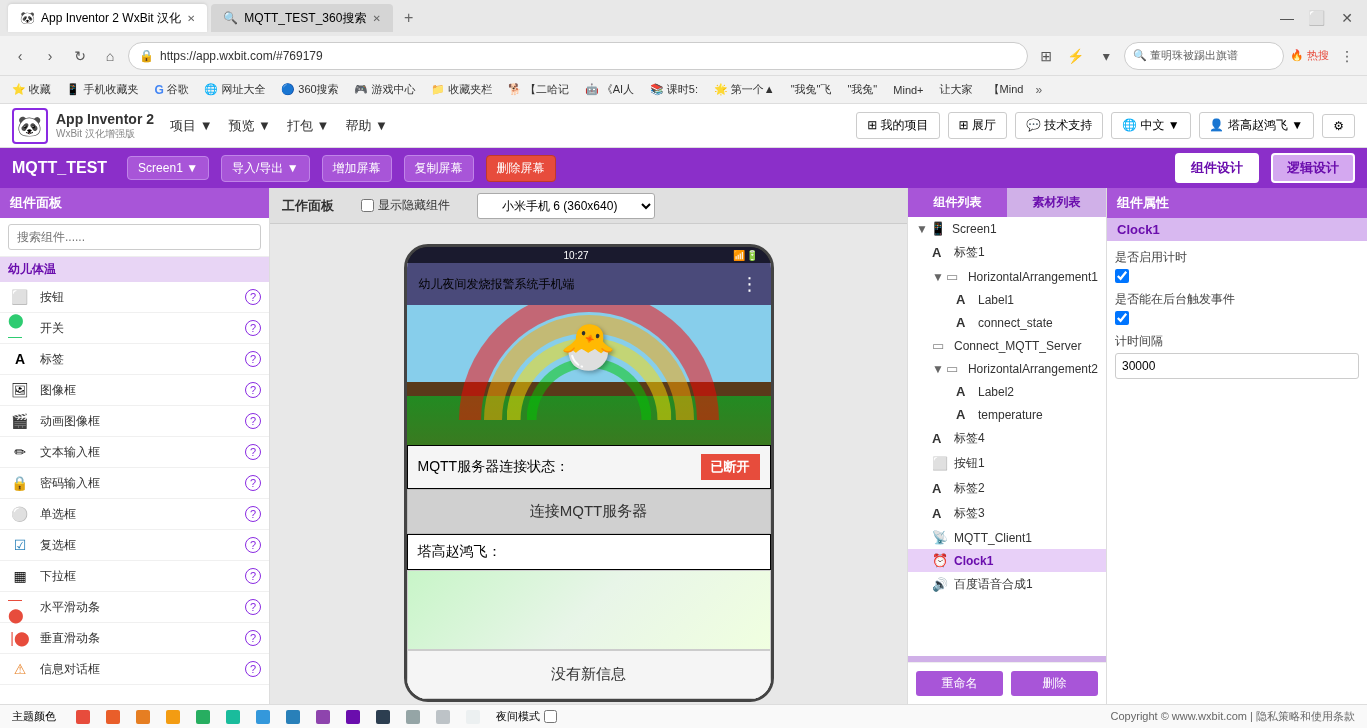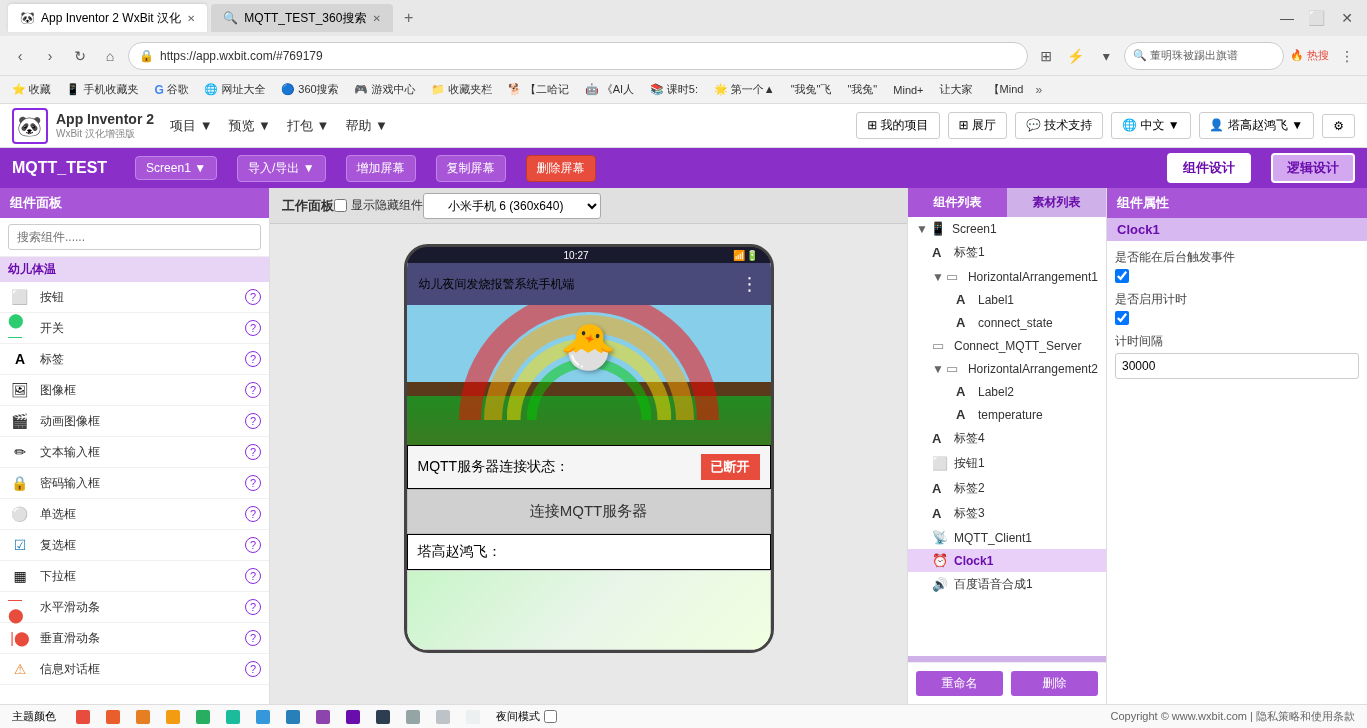--- a/index.html
+++ b/index.html
@@ -24,21 +24,21 @@
     .app-logo { display: flex; align-items: center; gap: 8px; }
     .app-logo-icon { width: 36px; height: 36px; background: #fff; border: 2px solid #8a2be2; border-radius: 4px; display: flex; align-items: center; justify-content: center; font-size: 20px; }
     .app-logo-title { font-size: 14px; font-weight: bold; color: #333; }
     .app-logo-subtitle { font-size: 10px; color: #888; }
     .app-menu { display: flex; align-items: center; gap: 16px; flex: 1; }
     .menu-item { font-size: 13px; color: #333; cursor: pointer; display: flex; align-items: center; gap: 2px; }
     .app-top-right { display: flex; align-items: center; gap: 8px; margin-left: auto; }
     .top-btn { display: flex; align-items: center; gap: 4px; padding: 4px 10px; border: 1px solid #ccc; border-radius: 3px; font-size: 12px; cursor: pointer; background: #fff; }
 
     
-    .project-toolbar { background: #8b2fc9; display: flex; align-items: center; height: 40px; padding: 0 12px; gap: 20px; }
+    .project-toolbar { background: #8b2fc9; display: flex; align-items: center; height: 40px; padding: 0 12px; gap: 12px; }
     .project-title { color: #fff; font-size: 16px; font-weight: bold; margin-right: 8px; }
     .toolbar-btn { background: #a855d8; color: #fff; border: 1px solid #c084e8; border-radius: 4px; padding: 4px 10px; font-size: 12px; cursor: pointer; display: flex; align-items: center; gap: 4px; }
     .toolbar-btn-red { background: #e74c3c; border-color: #c0392b; }
     .toolbar-spacer { flex: 1; }
     .toolbar-right-btn { background: #d4a8f0; color: #6a0dad; border: 2px solid #fff; border-radius: 4px; padding: 4px 14px; font-size: 13px; font-weight: bold; cursor: pointer; }
     .toolbar-right-btn.active { background: #fff; color: #6a0dad; }
 
     
     .main-content { display: flex; flex: 1; overflow: hidden; }
 
@@ -49,21 +49,21 @@
     .search-input { width: 100%; height: 26px; border: 1px solid #ccc; border-radius: 3px; padding: 0 8px; font-size: 12px; }
     .section-label { background: #e8d5f5; color: #6a0dad; padding: 4px 8px; font-size: 12px; font-weight: bold; }
     .component-list { overflow-y: auto; flex: 1; }
     .component-item { display: flex; align-items: center; padding: 5px 8px; border-bottom: 1px solid #f0f0f0; cursor: pointer; }
     .comp-icon { width: 24px; height: 20px; display: flex; align-items: center; justify-content: center; margin-right: 8px; font-size: 14px; }
     .comp-name { flex: 1; font-size: 12px; color: #333; }
     .comp-help { color: #8a2be2; font-size: 11px; width: 16px; height: 16px; border: 1px solid #8a2be2; border-radius: 50%; display: flex; align-items: center; justify-content: center; cursor: pointer; }
 
     
     .center-panel { flex: 1; background: #e8e8e8; display: flex; flex-direction: column; }
-    .work-header { display: flex; align-items: center; height: 36px; padding: 0 12px; background: #e0e0e0; border-bottom: 1px solid #ccc; gap: 0; }
+    .work-header { display: flex; align-items: center; height: 36px; padding: 0 12px; background: #e0e0e0; border-bottom: 1px solid #ccc; gap: 27px; }
     .work-title { font-size: 13px; font-weight: bold; color: #333; }
     .checkbox-label { display: flex; align-items: center; gap: 4px; font-size: 12px; color: #333; }
     .device-select { height: 26px; border: 1px solid #aaa; border-radius: 3px; font-size: 12px; padding: 0 20px; background: #fff; }
     .work-area { flex: 1; display: flex; align-items: flex-start; justify-content: center; padding: 20px; overflow: auto; }
     
     
     .phone-frame { width: 370px; background: #222; border-radius: 24px; overflow: hidden; border: 3px solid #444; }
     .phone-status { background: #1a1a2e; height: 16px; display: flex; align-items: center; justify-content: space-between; padding: 0 12px; }
     .phone-content { background: #fff; }
     .phone-app-title { background: #4a4a7a; padding: 10px 12px; display: flex; align-items: center; justify-content: space-between; }
@@ -336,20 +336,23 @@
               <span class="status-label">MQTT服务器连接状态：</span>
               <span class="status-badge-red">已断开</span>
             </div>
             <div class="phone-connect-btn">
               <span>连接MQTT服务器</span>
             </div>
             <div class="phone-temp-row">
               <span>塔高赵鸿飞：</span>
             </div>
             <div class="phone-chart-area"></div>
+            <div class="phone-no-msg">
+              <span>没有新信息</span>
+            </div>
           </div>
         </div>
       </div>
     </div>
 
     <div class="right-panels">
 
       <div class="comp-list-panel">
         <div class="comp-list-header">
           <div class="comp-list-tab">
@@ -438,27 +441,27 @@
 
       <div class="props-panel">
         <div class="props-header">
           <span>组件属性</span>
         </div>
         <div class="props-subtitle">
           <span>Clock1</span>
         </div>
         <div class="props-content">
           <div class="prop-group">
-            <div class="prop-label">是否能在后台触发事件</div>
+            <div class="prop-label">是否启用计时</div>
             <div class="prop-checkbox">
               <input type="checkbox" checked="" style="">
             </div>
           </div>
           <div class="prop-group">
-            <div class="prop-label">是否启用计时</div>
+            <div class="prop-label">是否能在后台触发事件</div>
             <div class="prop-checkbox">
               <input type="checkbox" checked="" style="">
             </div>
           </div>
           <div class="prop-group">
             <div class="prop-label">计时间隔</div>
             <input class="prop-input" type="text" value="30000" style="">
           </div>
         </div>
       </div>

